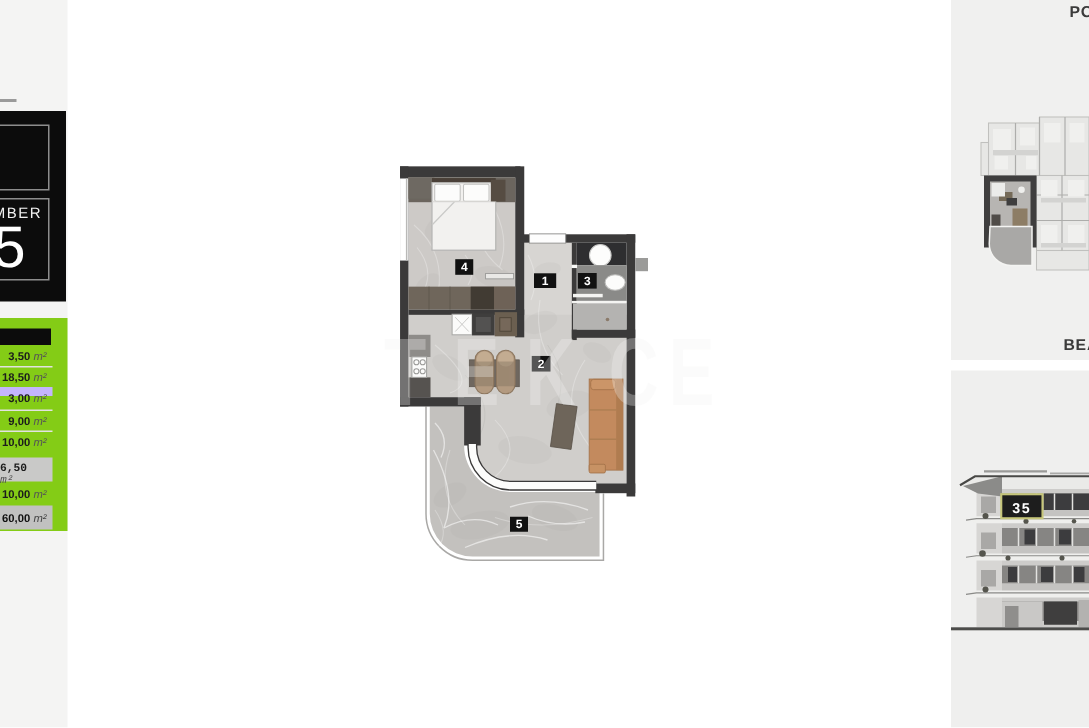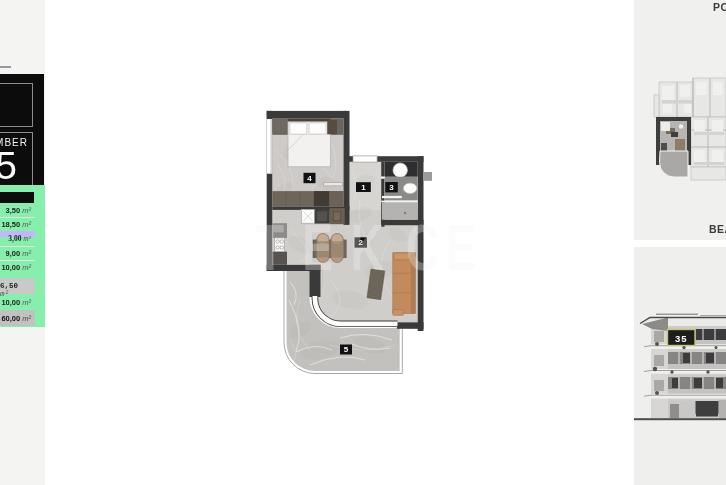--- a/index.html
+++ b/index.html
@@ -18,33 +18,33 @@
 
   <div class="abs" style="left:-30px;top:9px;width:61px;height:42px;border:1px solid #8d8d8d;"></div>
 
   <div class="abs" style="left:-30px;top:58px;width:61px;height:53px;border:1px solid #8d8d8d;"></div>
 
   <div class="abs" style="left:-46px;top:63px;width:74px;height:12px;color:#f0f0f0;font-size:10px;letter-spacing:1px;text-align:right;">NUMBER</div>
 
   <div class="abs" style="left:-46px;top:72px;width:63px;height:40px;color:#ffffff;font-size:39px;font-weight:400;text-align:right;line-height:40px;">5</div>
 </div>
 
-<div class="abs" style="left:0;top:185px;width:45px;height:142px;background:#86efac;font-size:7.5px;">
+<div class="abs" style="left:0;top:212px;width:45px;height:142px;background:#84cc16;font-size:7.5px;">
 
   <div class="abs" style="left:0;top:6.5px;width:34px;height:11px;background:#0c0c0c;"></div>
 
   <div class="abs" style="left:0;top:17.6px;width:35px;height:14.4px;border-bottom:1px solid #e2e2e0;">
       <span style="position:absolute;right:4px;top:3px;font-weight:bold;color:#1c1c1c;">3,50 <i style="font-weight:normal;color:#555;">m²</i></span>
     </div>
 
   <div class="abs" style="left:0;top:32px;width:35px;height:14.4px;border-bottom:6px solid #c4b5fd;">
       <span style="position:absolute;right:4px;top:3px;font-weight:bold;color:#1c1c1c;">18,50 <i style="font-weight:normal;color:#555;">m²</i></span>
     </div>
 
-  <div class="abs" style="left:0;top:46.4px;width:35px;height:14.4px;border-bottom:1px solid #e2e2e0;font-family:Liberation Serif, serif;">
+  <div class="abs" style="left:0;top:46.4px;width:35px;height:14.4px;border-bottom:1px solid #e2e2e0;">
       <span style="position:absolute;right:4px;top:3px;font-weight:bold;color:#1c1c1c;">3,00 <i style="font-weight:normal;color:#555;">m²</i></span>
     </div>
 
   <div class="abs" style="left:0;top:60.8px;width:35px;height:14.4px;border-bottom:1px solid #e2e2e0;">
       <span style="position:absolute;right:4px;top:3px;font-weight:bold;color:#1c1c1c;">9,00 <i style="font-weight:normal;color:#555;">m²</i></span>
     </div>
 
   <div class="abs" style="left:0;top:75.2px;width:35px;height:14.4px;">
       <span style="position:absolute;right:4px;top:3px;font-weight:bold;color:#1c1c1c;">10,00 <i style="font-weight:normal;color:#555;">m²</i></span>
     </div>

